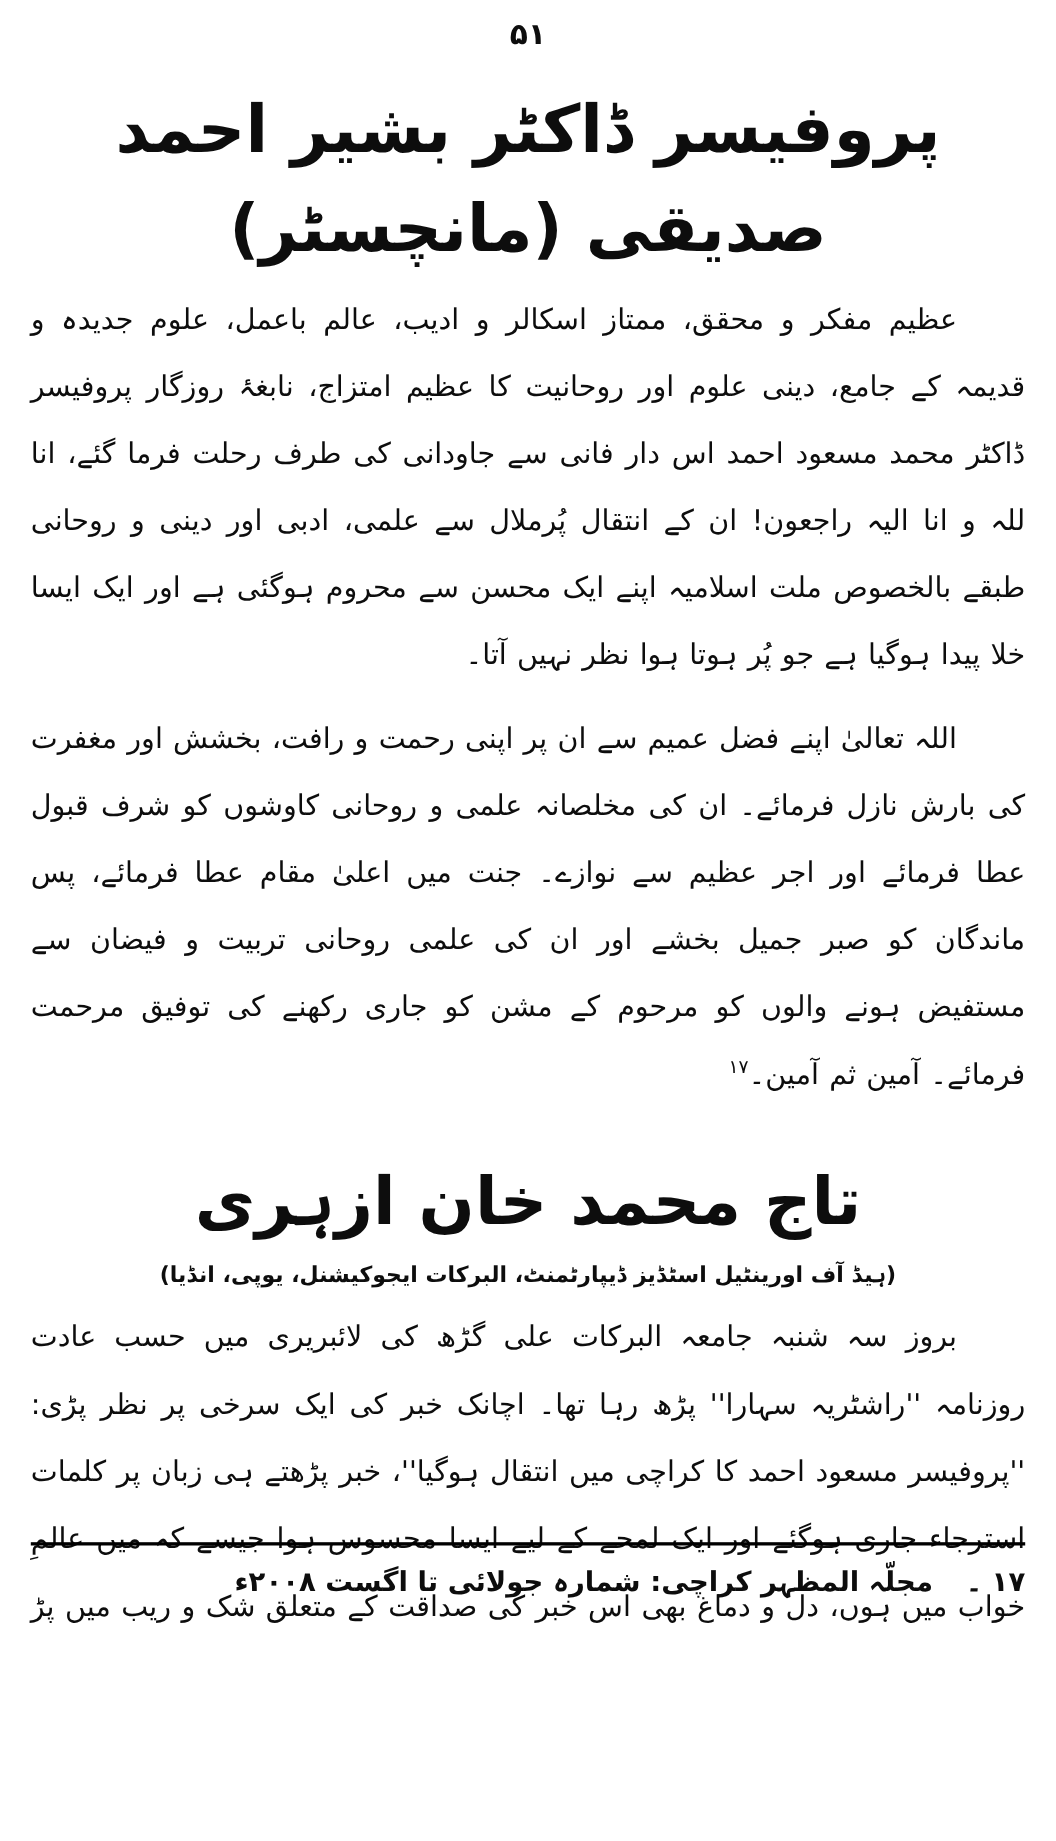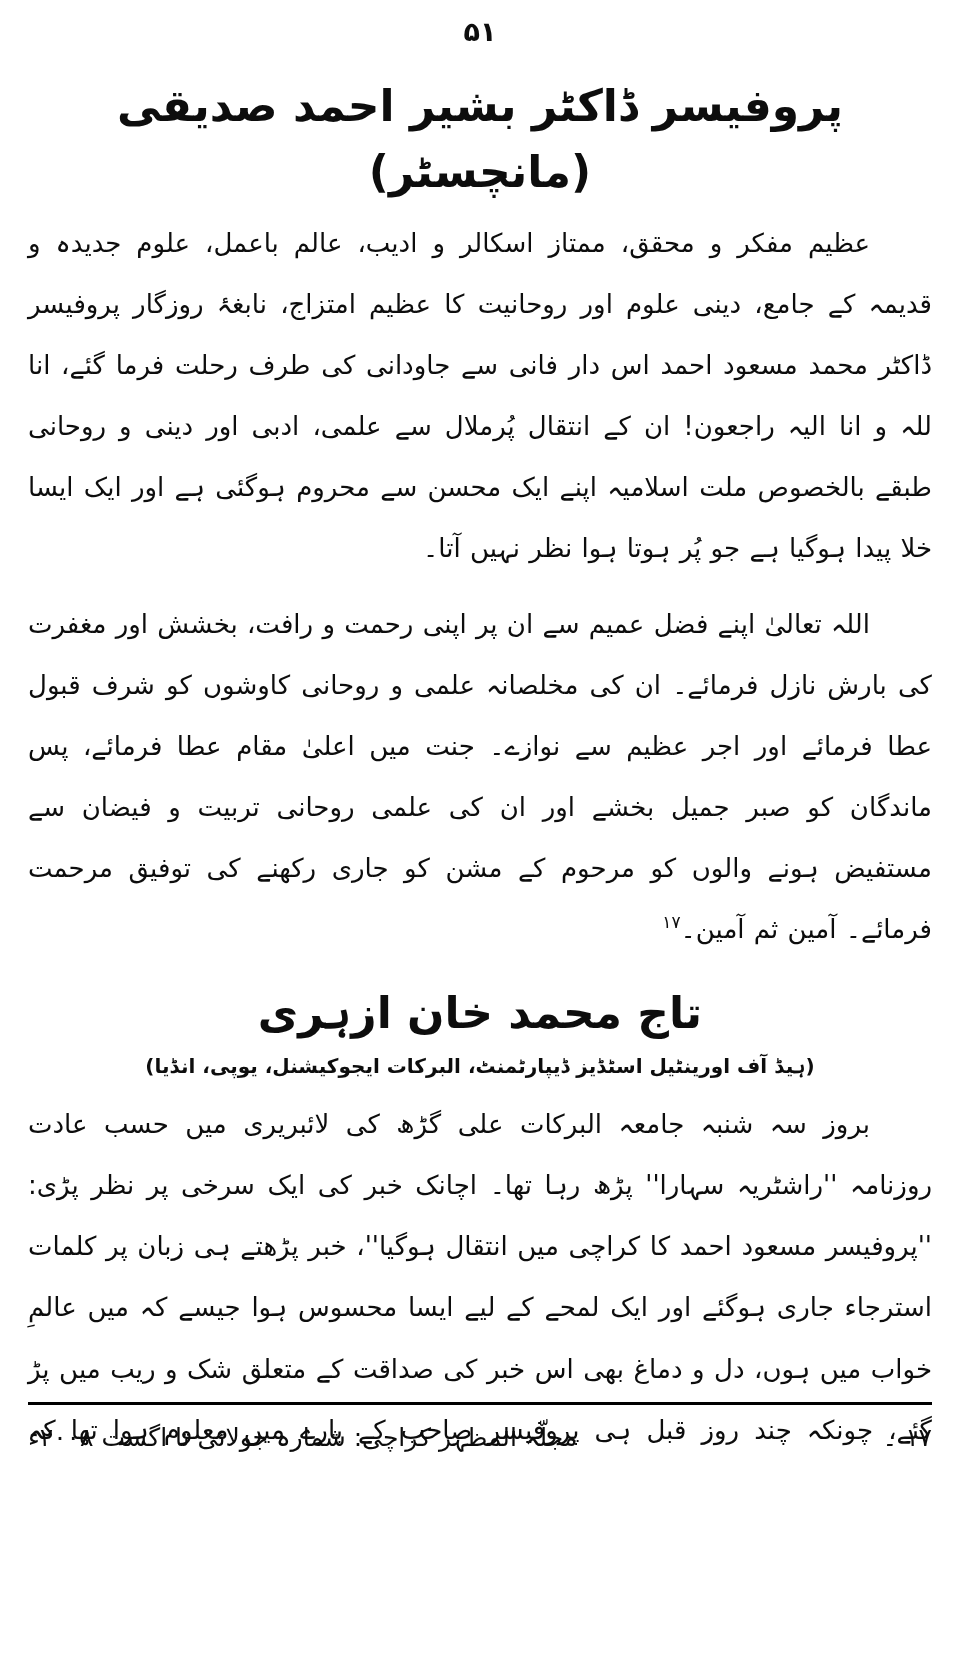--- a/index.html
+++ b/index.html
@@ -27,29 +27,29 @@
   .page-number {
     text-align: center;
     font-size: 27px;
     font-weight: bold;
     padding-top: 4px;
   }
 
   .section-heading {
     text-align: center;
     font-weight: bold;
-    font-size: 44px;
+    font-size: 60px;
     line-height: 1.5;
     margin-top: 26px;
     margin-bottom: 8px;
     letter-spacing: 0.5px;
   }
 
   .section-heading.second {
-    margin-top: 20px;
+    margin-top: 40px;
     margin-bottom: 2px;
   }
 
   .section-subtitle {
     text-align: center;
     font-size: 20px;
     font-weight: bold;
     line-height: 1.8;
     margin-bottom: 10px;
   }
@@ -88,29 +88,29 @@
 
   .footnote-line {
     display: flex;
     align-items: baseline;
     direction: rtl;
     font-size: 25px;
     line-height: 1.8;
   }
 
   .footnote-marker {
-    font-weight: normal;
-    margin-left: 48px;
+    font-weight: bold;
+    margin-left: 30px;
     white-space: nowrap;
   }
 
   .footnote-text {
     flex: 1;
-    text-align: left;
-    font-weight: normal;
+    text-align: right;
+    font-weight: bold;
   }
 </style>
 </head>
 <body>
 
 <div class="page">
 
   <div class="page-number">۵۱</div>
 
   <div>

